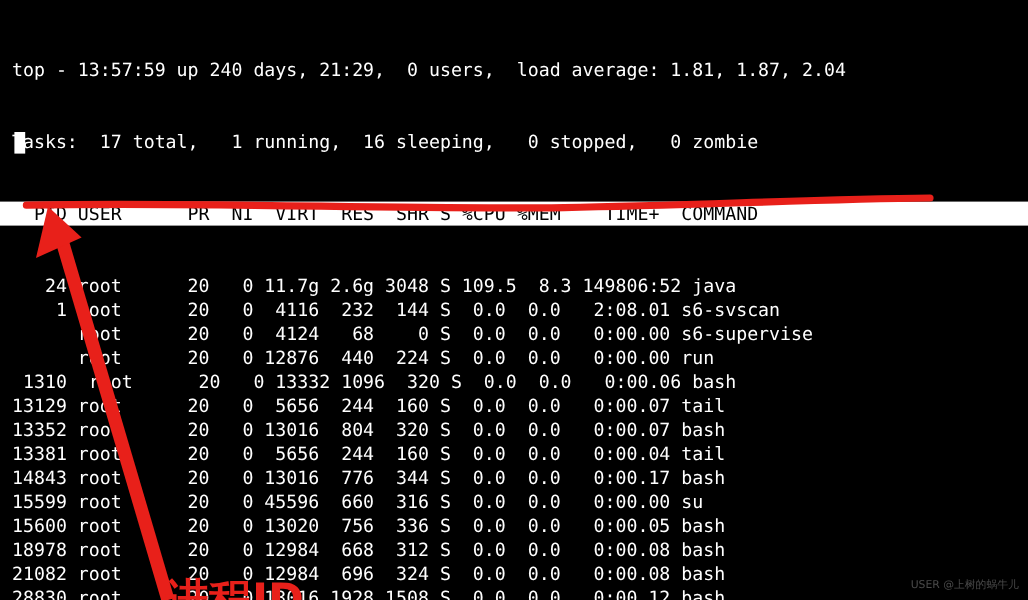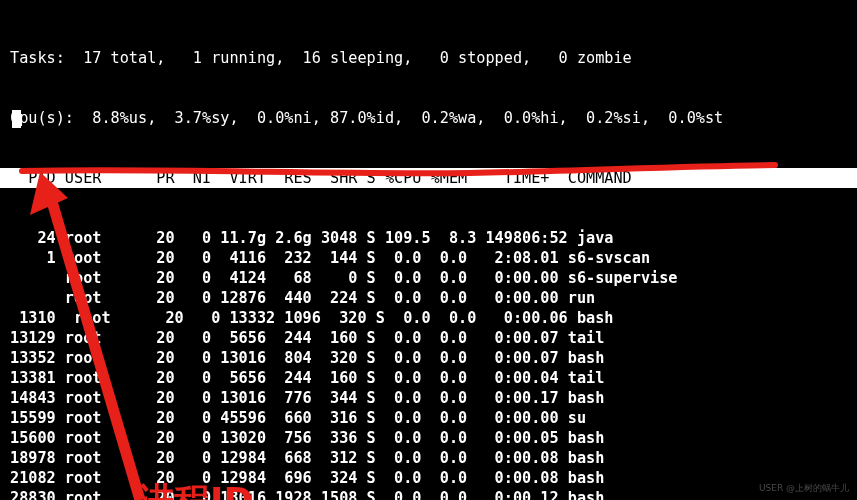--- a/index.html
+++ b/index.html
@@ -64,21 +64,20 @@
   }
   .proc-row {
     display: block;
     background: #000000;
     color: #ffffff;
     height: 20px;
     white-space: pre;
     padding-left: 10px;
     box-sizing: border-box;
     width: 857px;
-    font-weight: bold;
   }
 
   
   #annotations {
     position: absolute;
     left: 0; top: 0;
     width: 857px; height: 500px;
     pointer-events: none;
   }
   #anno-label {
@@ -102,20 +101,21 @@
     line-height: 12px;
     white-space: pre;
   }
 </style>
 </head>
 <body>
 
 <div id="screen">
 
   <div id="summary">
+    <span class="sumline">top - 13:57:59 up 240 days, 21:29,  0 users,  load average: 1.81, 1.87, 2.04</span>
     <span class="sumline">Tasks:  17 total,   1 running,  16 sleeping,   0 stopped,   0 zombie</span>
     <span class="sumline">Cpu(s):  8.8%us,  3.7%sy,  0.0%ni, 87.0%id,  0.2%wa,  0.0%hi,  0.2%si,  0.0%st</span>
     <span class="sumline">Mem:  32780184k total, 29407568k used,  3372616k free,   150776k buffers</span>
     <span class="sumline">Swap:        0k total,        0k used,        0k free,  7446220k cached</span>
   </div>
 
   <div id="cursor-block"></div>
 
   <div id="proc-table">
     <span class="hdr-row">  PID USER      PR  NI  VIRT  RES  SHR S %CPU %MEM    TIME+  COMMAND</span>

